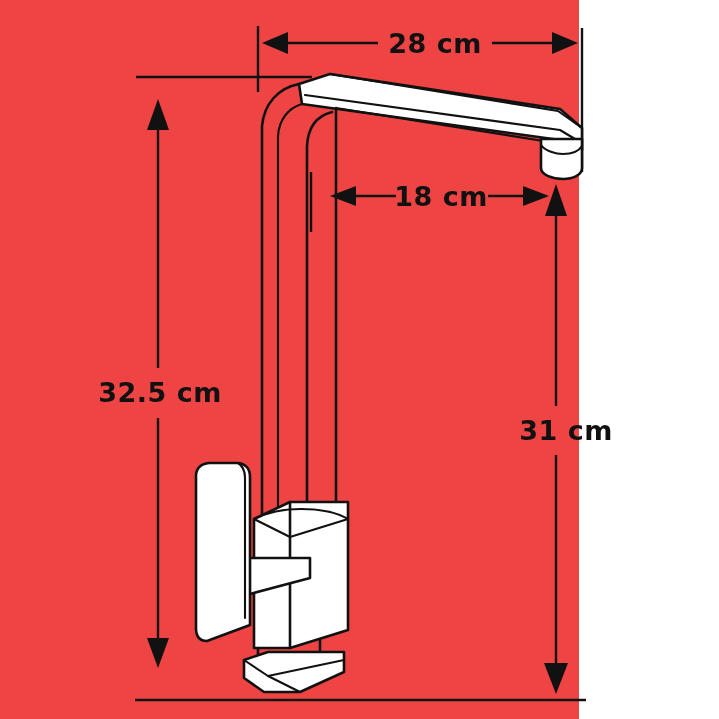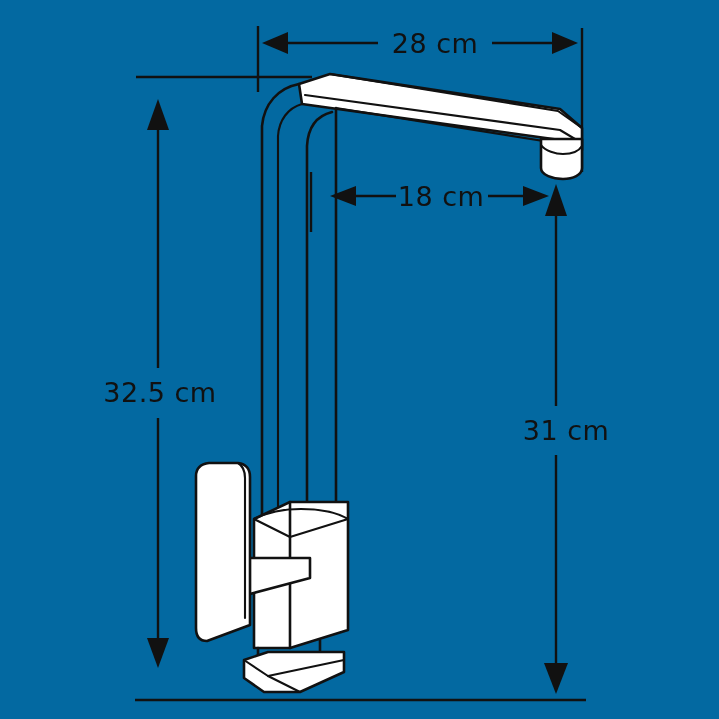--- a/index.html
+++ b/index.html
@@ -9,23 +9,24 @@
     background: #ffffff;
   }
   body {
     width: 719px;
     height: 719px;
     font-family: "DejaVu Sans", "Liberation Sans", sans-serif;
     overflow: hidden;
   }
   #drawing-root {
     position: relative;
-    width: 719px;
+    width: 579px;
     height: 719px;
-    background: #0369a1;
+    background: #ef4444;
+    font-weight: bold;
   }
   #drawing-svg {
     position: absolute;
     top: 0;
     left: 0;
     width: 719px;
     height: 719px;
     display: block;
   }
   .dim-text {

